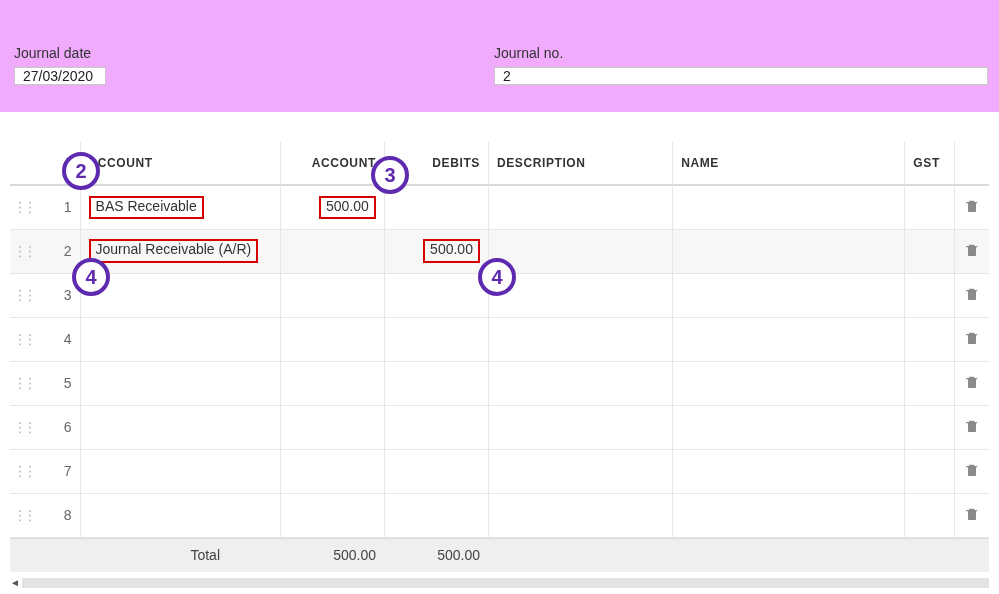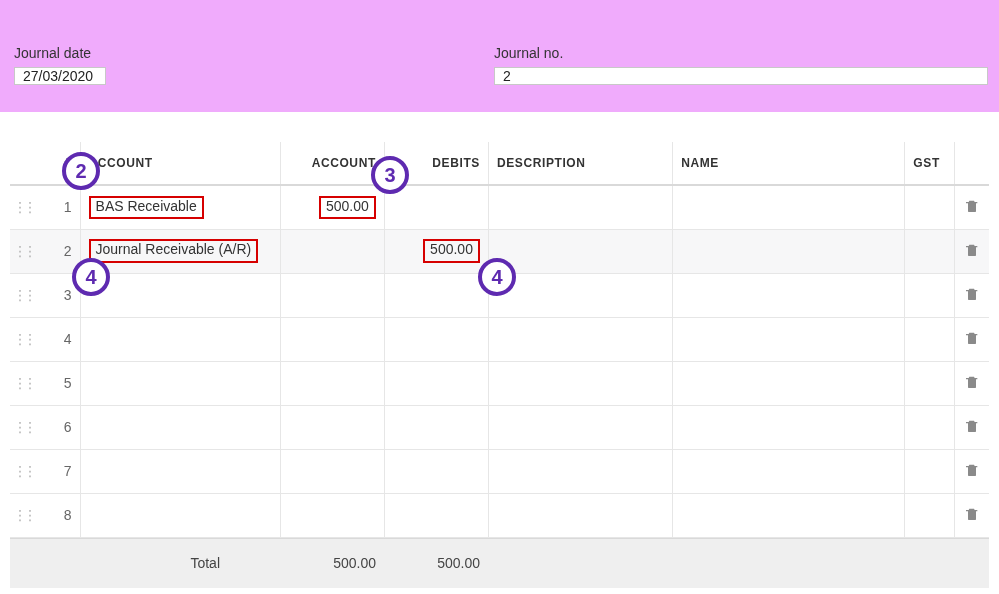--- a/index.html
+++ b/index.html
@@ -45,21 +45,21 @@
   td.drag { width: 26px; text-align: center; color: #b3b3b3; padding: 0; }
   td.rownum { text-align: right; color: #666; width: 44px; }
   td.num { text-align: right; }
   td.del { text-align: center; width: 34px; }
   .drag-handle { font-size: 14px; letter-spacing: -4px; color: #b3b3b3; cursor: grab; user-select: none; display: inline-block; }
   .drag-handle::before { content: "\22EE\22EE"; }
   .trash-icon { width: 16px; height: 16px; fill: #8a8a8a; cursor: pointer; display: inline-block; }
   .highlight-box { display: inline-block; border: 2px solid #d60000; padding: 1px 5px 3px 5px; line-height: 1.1; }
 
   .total-row {
-    display: flex; align-items: center; height: 50px; background: #efefef;
+    display: flex; align-items: center; height: 34px; background: #efefef;
     margin: 0 10px; font-size: 14px; color: #444;
     border-top: 1px solid #d9d9d9;
   }
   .total-row .spacer1 { width: 70px; }
   .total-row .total-label { width: 200px; text-align: right; font-weight: 500; padding-right: 60px; }
   .total-row .total-debits { width: 104px; text-align: right; padding-right: 8px; }
   .total-row .total-credits { width: 104px; text-align: right; padding-right: 8px; }
 
   .scroll-track {
     margin: 4px 10px 0 10px; height: 14px; display: flex; align-items: center;

